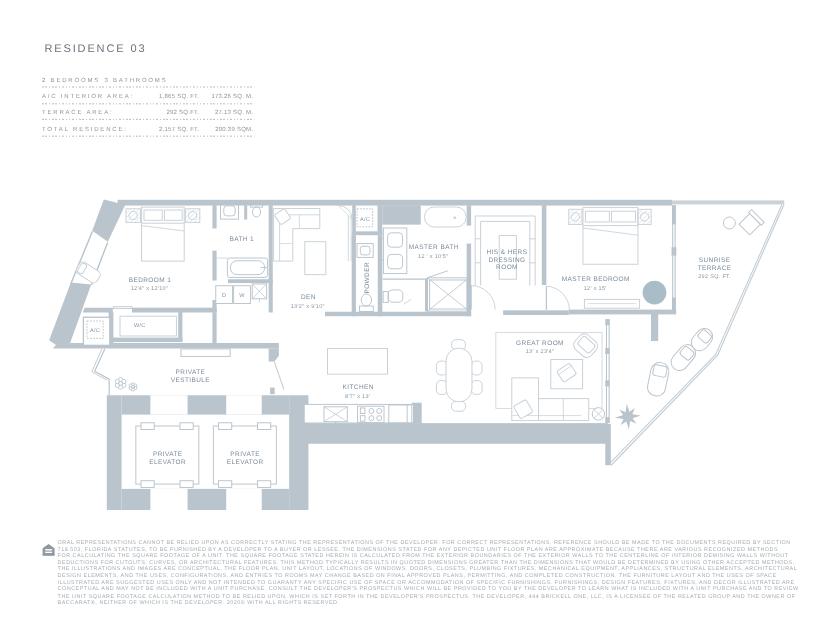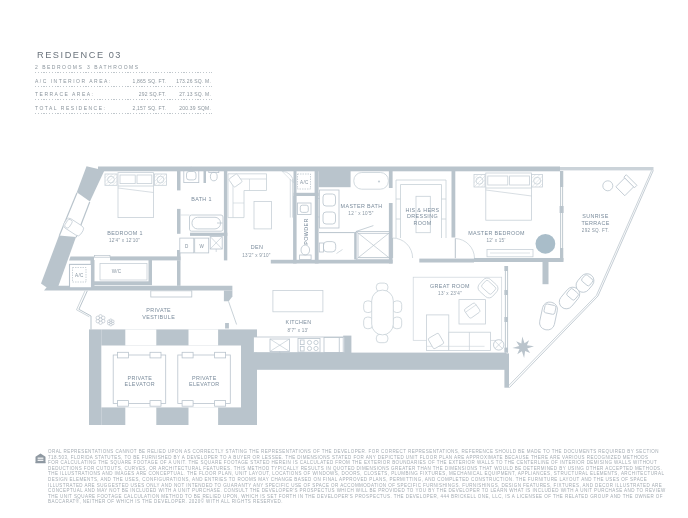--- a/index.html
+++ b/index.html
@@ -1,19 +1,19 @@
 <!DOCTYPE html>
 <html><head>
 <meta charset="utf-8">
 <style>
   html,body{margin:0;padding:0;}
   body{width:688px;height:518px;background:#ffffff;position:relative;overflow:hidden;
        font-family:"Liberation Sans", sans-serif;}
   .abs{position:absolute;}
-  .hdr-title{left:37px;top:34.6px;font-size:9.2px;letter-spacing:1.55px;color:#6a737c;margin-top:15px;}
+  .hdr-title{left:37px;top:34.6px;font-size:9.2px;letter-spacing:1.55px;color:#6a737c;}
   .tbl-row{font-size:5px;letter-spacing:1.5px;color:#8b959d;}
   .sep{left:35px;width:177px;height:1px;background-image:repeating-linear-gradient(to right,#c0c7cc 0,#c0c7cc 1.3px,transparent 1.3px,transparent 2.8px);}
   .val{text-align:right;letter-spacing:0.2px;}
   .disc{font-size:4.5px;color:#a4acb3;letter-spacing:0.44px;line-height:5.6px;white-space:nowrap;}
 </style>
 </head>
 <body>
 
 <div class="abs hdr-title">RESIDENCE 03</div>
 

